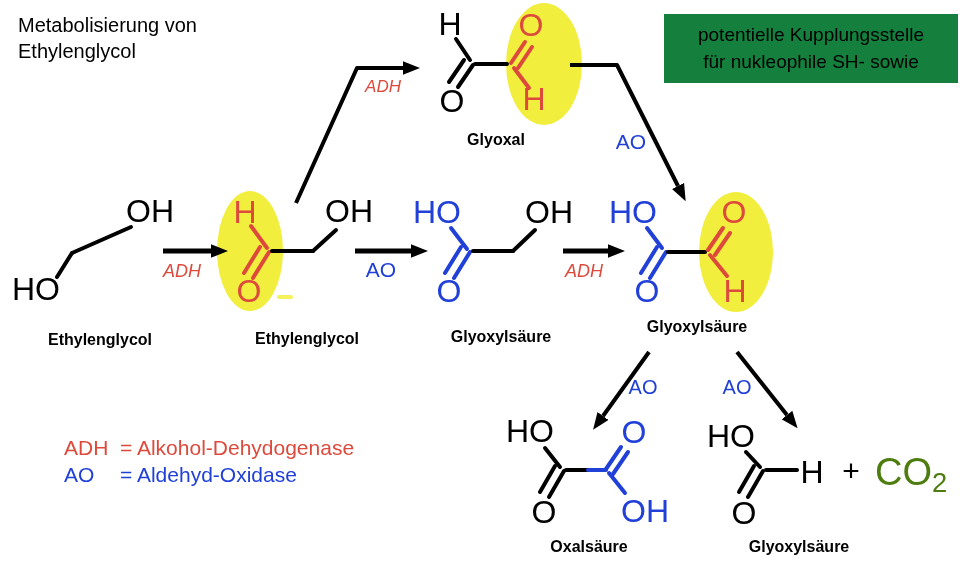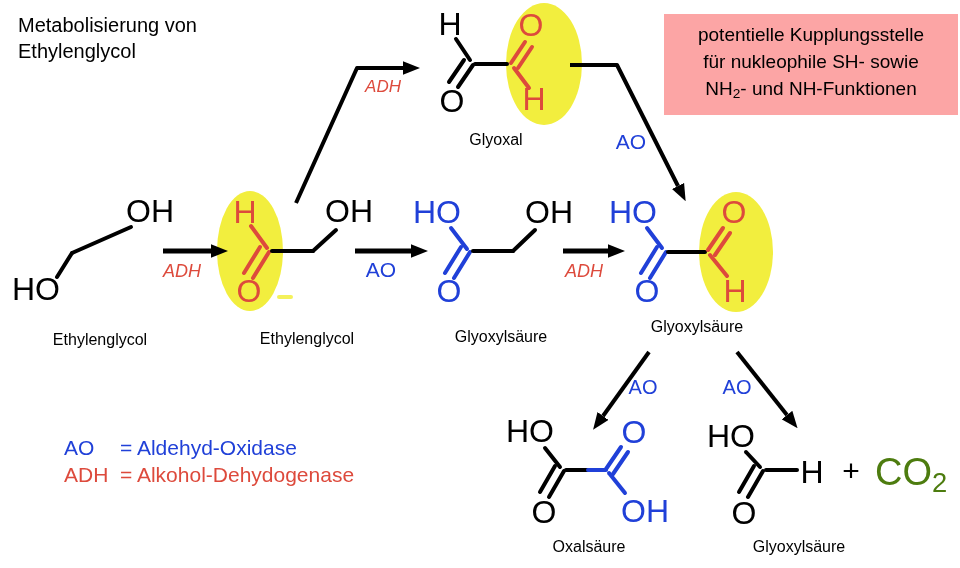--- a/index.html
+++ b/index.html
@@ -3,27 +3,27 @@
 <meta charset="utf-8">
 <style>
   html,body{margin:0;padding:0;background:#ffffff;}
   .canvas{position:relative;width:960px;height:568px;background:#ffffff;overflow:hidden;
           font-family:"Liberation Sans","DejaVu Sans",sans-serif;color:#000;}
   svg.layer{position:absolute;left:0;top:0;z-index:1;}
   .txt{position:absolute;z-index:2;transform:translate(-50%,-50%);white-space:nowrap;line-height:1;}
   .atom{font-size:32px;font-weight:400;letter-spacing:0px;}
   .red{color:#dd4a3c;}
   .blue{color:#2040d8;}
-  .molname{font-size:16px;font-weight:400;}
+  .molname{font-size:16px;font-weight:700;}
   .enzyme-adh{font-size:18px;font-style:italic;color:#dd4a3c;}
   .enzyme-ao{font-size:21px;color:#2040d8;}
   .page-title{position:absolute;left:18px;top:12px;width:222px;z-index:2;
               font-size:20px;line-height:26px;text-align:left;}
   .note-box{position:absolute;left:664px;top:14px;width:294px;z-index:2;
-            background:#fca5a5;font-size:19px;line-height:27px;text-align:center;
+            background:#15803d;font-size:19px;line-height:27px;text-align:center;
             padding:7px 0 8px 0;}
   .note-box sub, .co2 sub{font-size:0.72em;vertical-align:-0.25em;}
   .legend{position:absolute;left:64px;top:434px;z-index:2;font-size:21px;line-height:27px;}
   .legend .row{white-space:nowrap;}
   .legend .abbr{display:inline-block;width:56px;}
   .plus-sign{font-size:30px;font-weight:400;}
   .co2{position:absolute;left:875px;top:453px;z-index:2;font-size:38px;color:#4d7c0f;line-height:1;}
 </style>
 </head>
 <body>
@@ -113,21 +113,20 @@
   </svg>
 
   <div class="page-title">
     <div>Metabolisierung von</div>
     <div>Ethylenglycol</div>
   </div>
 
   <div class="note-box">
     <div>potentielle Kupplungsstelle</div>
     <div>für nukleophile SH- sowie</div>
-    <div><span>NH</span><sub>2</sub><span>- und NH-Funktionen</span></div>
   </div>
 
   <span class="txt atom" style="left:36px;top:289px">HO</span>
   <span class="txt atom" style="left:150px;top:211px">OH</span>
   <span class="txt molname" style="left:100px;top:340px">Ethylenglycol</span>
 
   <span class="txt atom red" style="left:245px;top:212px">H</span>
   <span class="txt atom red" style="left:249px;top:291px">O</span>
   <span class="txt atom" style="left:349px;top:211px">OH</span>
   <span class="txt molname" style="left:307px;top:339px">Ethylenglycol</span>
@@ -165,17 +164,17 @@
 
   <span class="txt enzyme-adh" style="left:182px;top:271px">ADH</span>
   <span class="txt enzyme-ao" style="left:381px;top:269px">AO</span>
   <span class="txt enzyme-adh" style="left:584px;top:271px">ADH</span>
   <span class="txt enzyme-adh" style="left:383px;top:86px;font-size:17px">ADH</span>
   <span class="txt enzyme-ao" style="left:631px;top:141px">AO</span>
   <span class="txt enzyme-ao" style="left:643px;top:387px;font-size:20px">AO</span>
   <span class="txt enzyme-ao" style="left:737px;top:387px;font-size:20px">AO</span>
 
   <div class="legend">
+    <div class="row red"><span class="abbr">ADH</span><span>= Alkohol-Dehydogenase</span></div>
     <div class="row blue"><span class="abbr">AO</span><span>= Aldehyd-Oxidase</span></div>
-    <div class="row red"><span class="abbr">ADH</span><span>= Alkohol-Dehydogenase</span></div>
   </div>
 
 </div>
 
 </body></html>

